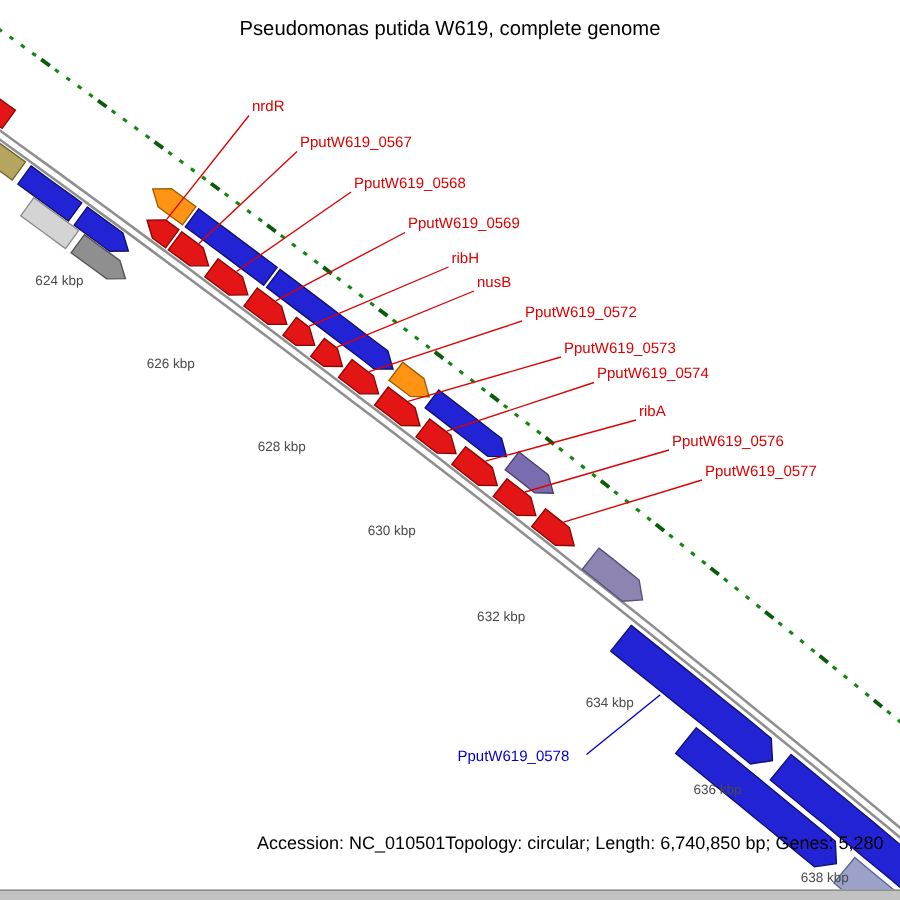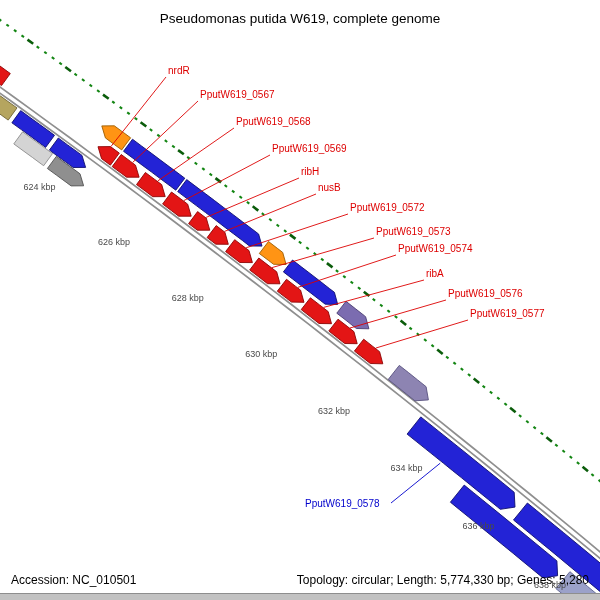--- a/index.html
+++ b/index.html
@@ -2,22 +2,22 @@
 <html><head>
 <meta charset="utf-8">
 <style>
   html,body{margin:0;padding:0;background:#fff;}
   #wrap{position:relative;width:600px;height:600px;overflow:hidden;background:#fff;
         font-family:"Liberation Sans",sans-serif;}
   #map{position:absolute;left:0;top:0;}
   #map text{font-family:"Liberation Sans",sans-serif;}
   .title{position:absolute;top:11px;left:0;right:0;text-align:center;
          font-size:13.5px;color:#000;}
-  .status{position:absolute;left:0;right:0;top:573px;display:flex;
-          justify-content:space-between;padding:0 11px;font-size:12px;color:#000;}
+  .status{position:absolute;left:0;right:0;top:555px;display:flex;
+          justify-content:flex-end;padding:0 11px;font-size:12px;color:#000;}
   .strip{position:absolute;left:0;right:0;bottom:0;height:6px;background:#c2c2c2;
          border-top:1px solid #8e8e8e;}
 </style>
 </head>
 <body>
 
 <div id="wrap">
   <svg id="map" width="600" height="600" viewBox="0 0 600 600">
       <g>
         <line x1="-16.4" y1="8.2" x2="-14.0" y2="9.9" stroke="#128512" stroke-width="2.1"></line>
@@ -183,16 +183,16 @@
       <line x1="446" y1="300" x2="350.0" y2="328.0" stroke="#dd0000" stroke-width="0.9"></line>
       <text x="448" y="297" fill="#dd0000" font-size="10">PputW619_0576</text>
       <line x1="468" y1="320" x2="375.7" y2="348.1" stroke="#dd0000" stroke-width="0.9"></line>
       <text x="470" y="317" fill="#dd0000" font-size="10">PputW619_0577</text>
       <line x1="391" y1="503" x2="440.2" y2="463.2" stroke="#0000cc" stroke-width="0.9"></line>
       <text x="305" y="507" fill="#0000cc" font-size="10">PputW619_0578</text>
     </svg>
   <div class="title">Pseudomonas putida W619, complete genome</div>
   <div class="status">
     <span>Accession: NC_010501</span>
-    <span>Topology: circular; Length: 5,774,330 bp; Genes: 5,280</span>
+    <span>Topology: circular; Length: 6,740,850 bp; Genes: 5,280</span>
   </div>
   <div class="strip"></div>
 </div>
 
 </body></html>

